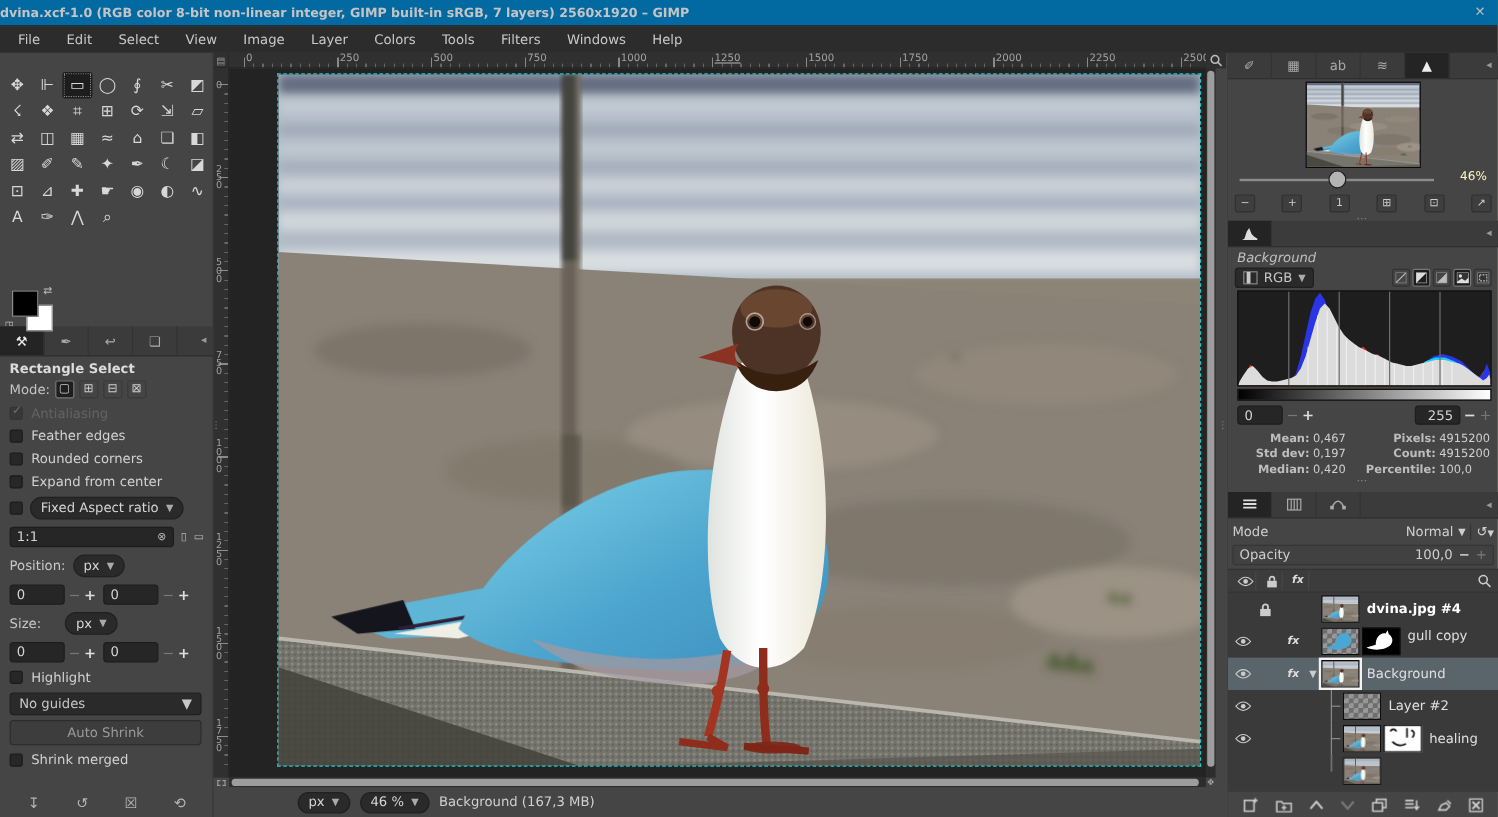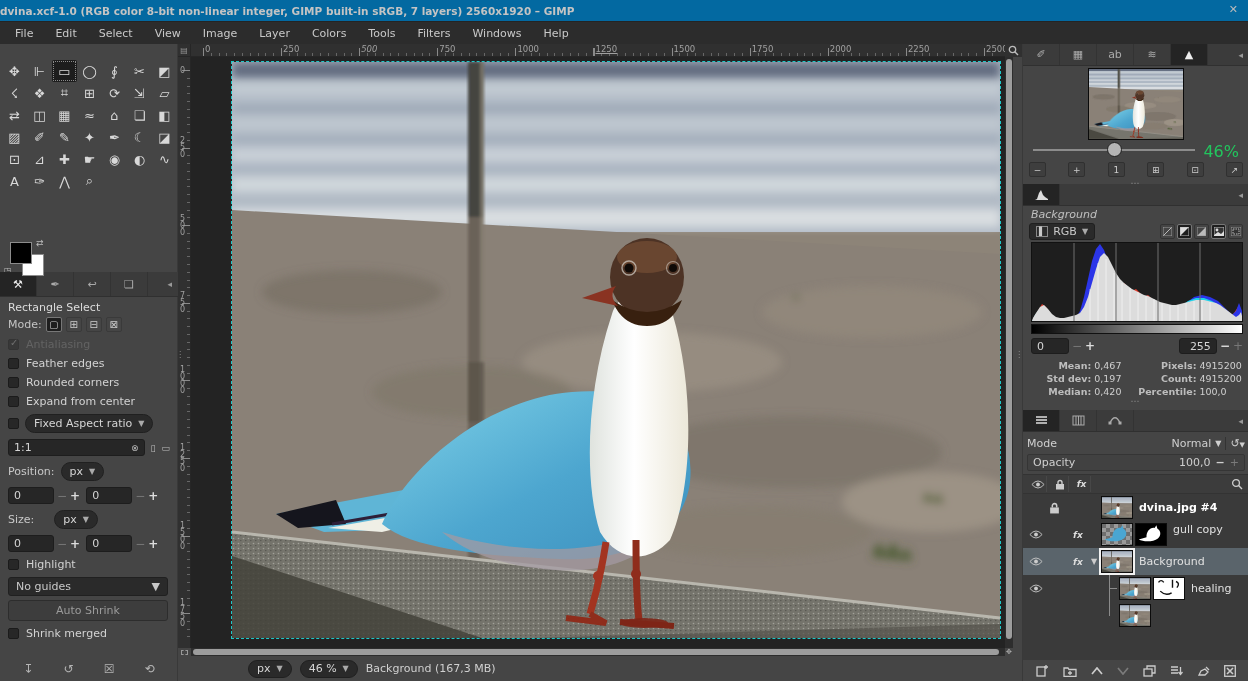--- a/index.html
+++ b/index.html
@@ -21,21 +21,21 @@
 #fgsw{position:absolute;left:2px;top:2px;width:22px;height:22px;background:#000;border:1px solid #8c8c8c;z-index:2}
 #bgsw{position:absolute;left:14px;top:14px;width:22px;height:22px;background:#fff;border:1px solid #8c8c8c;z-index:1}
 #swapcol{position:absolute;left:28px;top:-2px;font-size:9px;color:#bbb;cursor:pointer}
 #resetcol{position:absolute;left:-4px;top:26px;font-size:8px;color:#bbb;cursor:pointer}
 .tabbar{display:flex;align-items:stretch;background:#3b3b3b;border-bottom:1px solid #303030}
 .tabbar .tab{width:37px;display:flex;align-items:center;justify-content:center;color:#aaa;font-size:11px;cursor:pointer;border-right:1px solid #333}
 .tabbar .tab.on{background:#242424;color:#eee}
 .tabbar .tmenu{margin-left:auto;display:flex;align-items:center;padding-right:6px;color:#999;font-size:9px;cursor:pointer}
 #tooltabs{left:0;top:228px;width:178px;height:25px}
 #toolopts{left:0;top:253px;width:178px;bottom:24px;padding:4px 8px;overflow:hidden}
-.optitle{font-weight:normal;color:#dcdcdc;margin-bottom:3px}
+.optitle{font-weight:bold;color:#dcdcdc;margin-bottom:3px}
 .moderow{display:flex;align-items:center;gap:4px;margin-bottom:6px;color:#c4c4c4}
 .modebtn{width:16px;height:15px;display:flex;align-items:center;justify-content:center;border:1px solid #3a3a3a;border-radius:2px;font-size:10px;color:#ccc;cursor:pointer}
 .modebtn.on{background:#1e1e1e;border-color:#777}
 .cbrow{display:flex;align-items:center;gap:7px;margin:6px 0;color:#d2d2d2;cursor:pointer}
 .cbrow.dim{color:#8f8f8f}
 .cb{width:11px;height:11px;background:#272727;border:1px solid #1b1b1b;border-radius:2px;position:relative;flex:none}
 .cb.ck:after{content:"✓";position:absolute;left:1px;top:-3px;font-size:10px;color:#a9a9a9}
 .pill{background:#2a2a2a;border:1px solid #202020;border-radius:10px;padding:2px 8px;display:inline-flex;align-items:center;gap:6px;color:#d5d5d5;cursor:pointer}
 .pill .ar{font-size:8px;color:#aaa}
 .field{background:#262626;border:1px solid #1d1d1d;border-radius:3px;color:#d5d5d5;display:flex;align-items:center;padding:1px 5px;height:17px}
@@ -77,21 +77,21 @@
 #statusmsg{color:#d0d0d0}
 
 #dock{left:1022px;top:44px;width:226px;bottom:0;background:#454545;border-left:1px solid #393939}
 #docktabs{position:absolute;left:0;top:0;width:226px;height:22px}
 #navthumbwrap{position:absolute;left:0;top:22px;width:226px;height:76px;display:flex;align-items:center;justify-content:center}
 #navthumb{width:96px;height:72px;border:1px solid #0a0a0a;position:relative}
 #navthumb svg{width:100%;height:100%;display:block}
 #navsliderrow{position:absolute;left:10px;top:98px;width:206px;height:16px}
 #navtrack{position:absolute;left:0;right:44px;top:7px;height:2px;background:#8c8c8c}
 #navhandle{position:absolute;left:74px;top:0;width:15px;height:15px;border-radius:50%;background:#b4b4b4;border:1px solid #1f1f1f;cursor:pointer}
-#navzoom{position:absolute;right:0;top:0;color:#22c55e;font-size:16px}
+#navzoom{position:absolute;right:0;top:0;color:#fef9c3;font-size:10px}
 #navbtns{position:absolute;left:6px;top:118px;width:214px;display:flex;justify-content:space-between}
 #navbtns span{width:17px;height:15px;background:#3e3e3e;border:1px solid #303030;border-radius:2px;color:#ccc;font-size:9px;display:flex;align-items:center;justify-content:center;cursor:pointer}
 .dots{color:#8a8a8a;font-size:9px;text-align:center;letter-spacing:2px;cursor:pointer}
 #histtabs{position:absolute;left:0;top:140px;width:226px;height:22px}
 #histlayer{position:absolute;left:8px;top:164px;font-style:italic;color:#c0c0c0}
 #chanrow{position:absolute;left:6px;top:178px;width:214px;height:18px;display:flex;align-items:center}
 #chansel{display:flex;align-items:center;gap:5px;background:#2a2a2a;border:1px solid #1f1f1f;border-radius:3px;padding:1px 6px;height:17px;cursor:pointer}
 #chantoggles{margin-left:auto;display:flex;gap:2px}
 #chantoggles .tg{width:15px;height:15px;border:1px solid #333;border-radius:2px;display:flex;align-items:center;justify-content:center;cursor:pointer}
 #chantoggles .tg.on{background:#1e1e1e;border-color:#777}
@@ -399,21 +399,21 @@
     <span>↺</span>
     <span>☒</span>
     <span>⟲</span>
   </div>
 </div>
 
 <div id="rcorner" class="abs">▤</div>
 <div id="hruler" class="abs">
     <span class="rl" style="left: 14px;">0</span>
     <span class="rl" style="left: 92.1px;">250</span>
-    <span class="rl" style="left: 170.2px; font-style: italic;">500</span>
+    <span class="rl" style="left: 170.2px;">500</span>
     <span class="rl" style="left: 248.3px;">750</span>
     <span class="rl" style="left: 326.4px;">1000</span>
     <span class="rl" style="left: 404.5px; text-decoration: underline;">1250</span>
     <span class="rl" style="left: 482.6px;">1500</span>
     <span class="rl" style="left: 560.7px;">1750</span>
     <span class="rl" style="left: 638.8px;">2000</span>
     <span class="rl" style="left: 716.9px;">2250</span>
     <span class="rl" style="left: 795px;">2500</span>
   </div>
 <div id="zoomtool-corner" class="abs">
@@ -732,20 +732,34 @@
       <div class="lrow">
         <span class="eyec">
           <svg class="icon-svg" width="14" height="9" viewBox="0 0 16 10">
             <path d="M1,5 Q8,-3 15,5 Q8,13 1,5 Z" fill="none" stroke="#ccc"></path>
             <circle cx="8" cy="5" r="2.2" fill="#ccc"></circle>
           </svg>
         </span>
         <span class="tree-v"></span>
         <span class="tree-h"></span>
         <span style="position:absolute;left:96px;display:flex;align-items:center">
+          <span class="lth checker"></span>
+          <span class="lname">Layer #2</span>
+        </span>
+      </div>
+      <div class="lrow">
+        <span class="eyec">
+          <svg class="icon-svg" width="14" height="9" viewBox="0 0 16 10">
+            <path d="M1,5 Q8,-3 15,5 Q8,13 1,5 Z" fill="none" stroke="#ccc"></path>
+            <circle cx="8" cy="5" r="2.2" fill="#ccc"></circle>
+          </svg>
+        </span>
+        <span class="tree-v"></span>
+        <span class="tree-h"></span>
+        <span style="position:absolute;left:96px;display:flex;align-items:center">
           <span class="lth">
             <svg viewBox="0 0 768 576" preserveAspectRatio="none">
               <use href="#scene-sym"></use>
             </svg>
           </span>
           <span class="lth maskw" style="margin-left:2px">
             <svg viewBox="0 0 34 24">
               <path d="M5,5 q3,-4 6,0 M21,2 v9 M25,4 q5,2 1,7 M7,15 q6,6 13,2" stroke="#111" fill="none" stroke-width="1.6"></path>
             </svg>
           </span>

